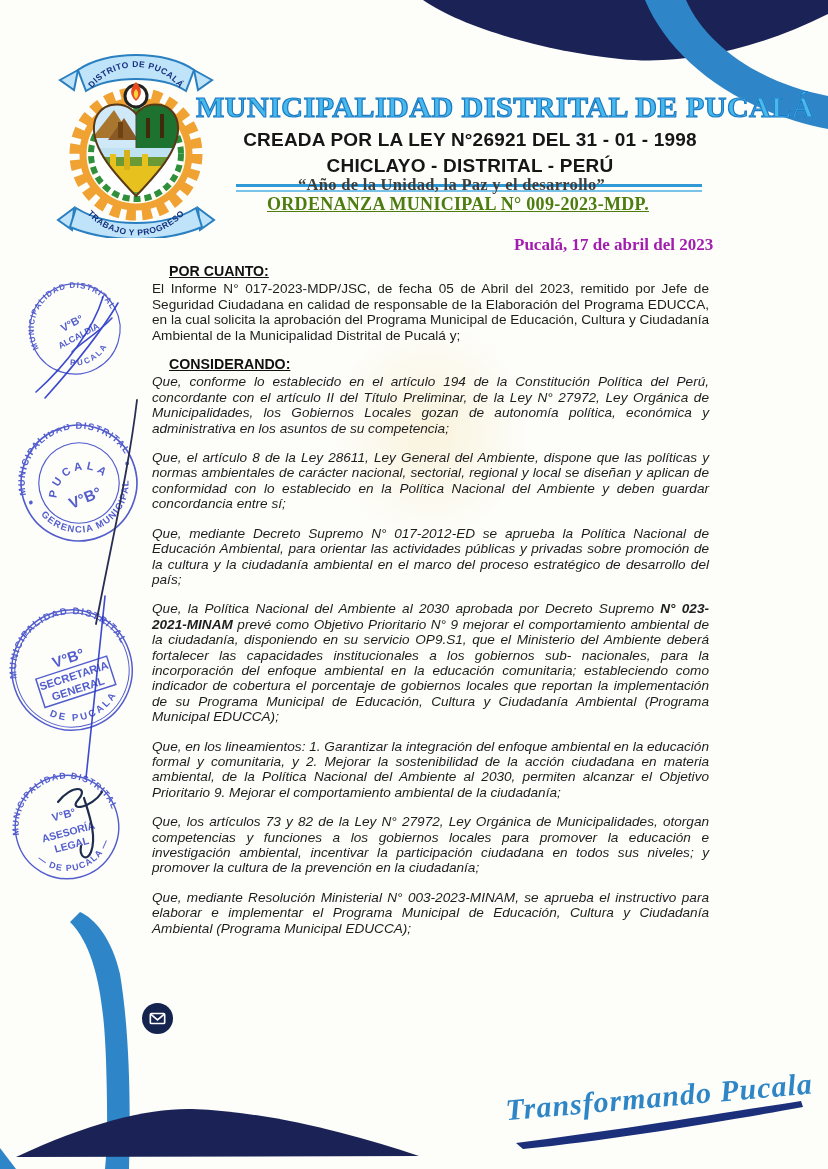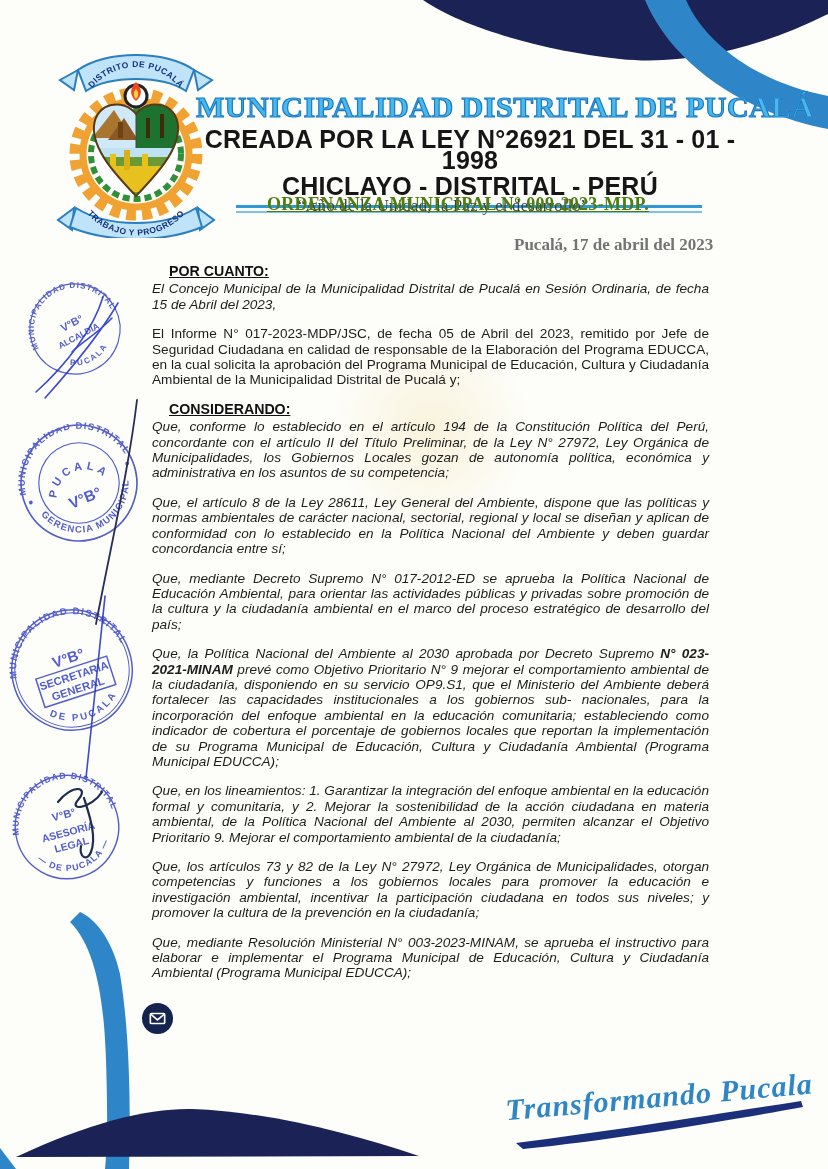--- a/index.html
+++ b/index.html
@@ -9,30 +9,30 @@
          background:radial-gradient(closest-side,rgba(238,214,130,0.25),rgba(238,214,130,0));}
   .deco,.sigs{position:absolute;inset:0;width:828px;height:1169px;pointer-events:none;}
   .deco{z-index:0;}
   .sigs{z-index:3;}
   .logo{position:absolute;left:54px;top:44px;width:164px;height:194px;z-index:2;}
 
   .header-text{position:absolute;left:196px;top:90px;width:548px;text-align:center;z-index:2;}
   .doc-title{font-family:"Liberation Serif",serif;font-weight:700;font-size:30px;line-height:34px;
              color:#49b9ec;-webkit-text-stroke:1.2px #1b7cc6;letter-spacing:.5px;white-space:nowrap;
              text-shadow:0 0 1px #ffffff;}
-  .doc-sub{font-weight:700;font-size:25px;line-height:21px;color:#161616;margin-top:5px;letter-spacing:.2px;}
-  .rule-wrap{position:relative;margin-top:8px;height:26px;}
+  .doc-sub{font-weight:700;font-size:19px;line-height:21px;color:#161616;margin-top:5px;letter-spacing:.2px;}
+  .rule-wrap{position:relative;margin-top:8px;height:26px;font-weight:bold;}
   .rule-a{position:absolute;left:40px;right:42px;top:0;border-top:3px solid #2f9ad5;}
   .rule-b{position:absolute;left:40px;right:42px;top:6px;border-top:2px solid #79c3e8;}
   .motto{position:absolute;left:102px;top:-9px;font-family:"Liberation Serif",serif;
          font-size:16.5px;color:#3d3d3d;letter-spacing:.3px;}
   .ordinance{position:absolute;left:267px;top:194px;font-family:"Liberation Serif",serif;font-weight:700;
              font-size:18px;color:#4d7c0f;text-decoration:underline;letter-spacing:.3px;z-index:2;}
   .dateline{position:absolute;left:514px;top:235px;font-family:"Liberation Serif",serif;font-weight:700;
-            font-size:17px;color:#737373;z-index:2;}
+            font-size:17px;color:#a21caf;z-index:2;}
 
   .body-text{position:absolute;left:152px;top:264px;width:557px;font-size:13.6px;line-height:15.4px;
              color:#1d1d1d;text-align:justify;z-index:2;}
   .body-text h4{margin:0 0 2px 17px;font-size:14.2px;color:#111;text-decoration:underline;}
   .body-text p{margin:0 0 14px 0;}
   .it{font-style:italic;}
 
   .stamp{position:absolute;z-index:1;mix-blend-mode:multiply;opacity:.88;}
   .stamp text{font-family:"Liberation Sans",sans-serif;fill:#3c48cb;}
 
@@ -115,21 +115,20 @@
       <div class="rule-b"></div>
       <span class="motto">“Año de la Unidad, la Paz y el desarrollo”</span>
     </div>
   </div>
 
   <div class="ordinance">ORDENANZA MUNICIPAL N° 009-2023-MDP.</div>
   <div class="dateline">Pucalá, 17 de abril  del 2023</div>
 
   <div class="body-text">
     <h4>POR CUANTO:</h4>
-    <p class="it">El Concejo Municipal de la Municipalidad Distrital de Pucalá en Sesión Ordinaria, de fecha  15   de Abril  del 2023,</p>
 
     <p>El Informe N° 017-2023-MDP/JSC, de fecha 05 de Abril  del 2023, remitido por Jefe de Seguridad Ciudadana en calidad de responsable de la Elaboración del Programa EDUCCA, en la cual solicita la aprobación del Programa Municipal de Educación, Cultura y Ciudadanía Ambiental de la Municipalidad Distrital de Pucalá y;</p>
 
     <h4>CONSIDERANDO:</h4>
     <p class="it">Que, conforme lo establecido en el artículo 194 de la Constitución Política del Perú, concordante con el artículo II del Título Preliminar, de la Ley N° 27972, Ley Orgánica de Municipalidades, los Gobiernos Locales gozan de autonomía política, económica y administrativa en los asuntos de su competencia;</p>
     <p class="it">Que, el artículo 8 de la Ley 28611, Ley General del Ambiente, dispone que las políticas y normas ambientales de carácter nacional, sectorial, regional y local se diseñan y aplican de conformidad con lo establecido en la Política Nacional del Ambiente y deben guardar concordancia entre sí;</p>
     <p class="it">Que, mediante Decreto Supremo N° 017-2012-ED se aprueba la Política Nacional de Educación Ambiental, para orientar las actividades públicas y privadas sobre promoción de la cultura y la ciudadanía ambiental en el marco del proceso estratégico de desarrollo del país;</p>
     <p class="it"><span>Que, la Política Nacional del Ambiente al 2030 aprobada por Decreto Supremo </span><b>N° 023-2021-MINAM</b><span> prevé como Objetivo Prioritario N° 9 mejorar el comportamiento ambiental de la ciudadanía, disponiendo en su servicio OP9.S1, que el Ministerio del Ambiente deberá fortalecer las capacidades institucionales a los gobiernos sub- nacionales, para la incorporación del enfoque ambiental en la educación comunitaria; estableciendo como indicador de cobertura el porcentaje de gobiernos locales que reportan la implementación de su Programa Municipal de Educación, Cultura y Ciudadanía Ambiental (Programa Municipal EDUCCA);</span></p>
     <p class="it">Que, en los lineamientos: 1. Garantizar la integración del enfoque ambiental en la educación formal y comunitaria, y 2. Mejorar la sostenibilidad de la acción ciudadana en materia ambiental, de la Política Nacional del Ambiente al 2030, permiten alcanzar el Objetivo Prioritario 9. Mejorar el comportamiento ambiental de la ciudadanía;</p>
     <p class="it">Que, los artículos 73 y 82 de la Ley N° 27972, Ley Orgánica de Municipalidades, otorgan competencias y funciones a los gobiernos locales  para   promover  la  educación    e investigación ambiental, incentivar la participación ciudadana en todos sus niveles; y promover la cultura de la prevención en la ciudadanía;</p>

